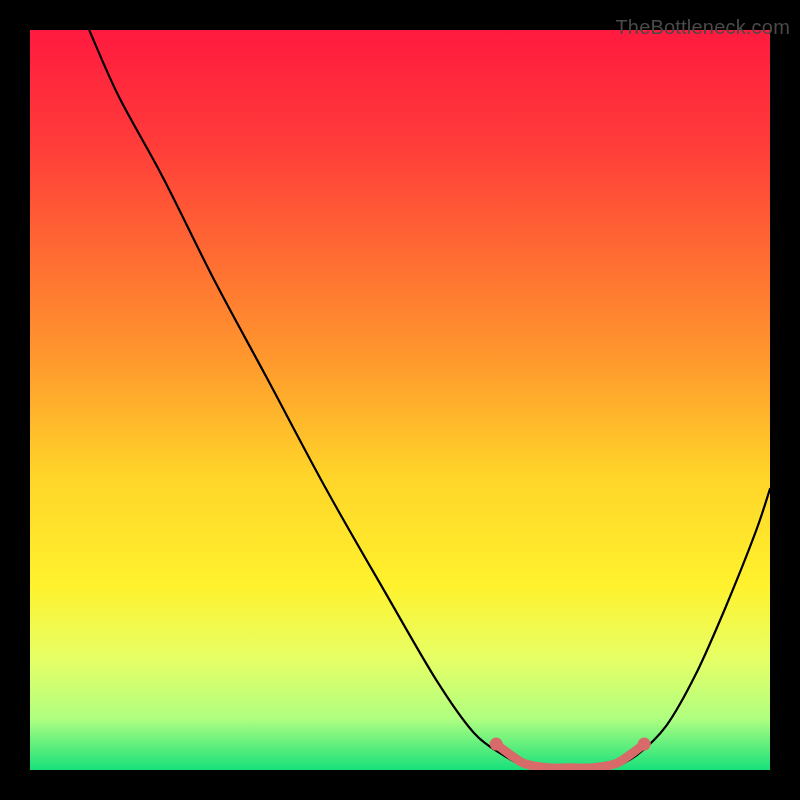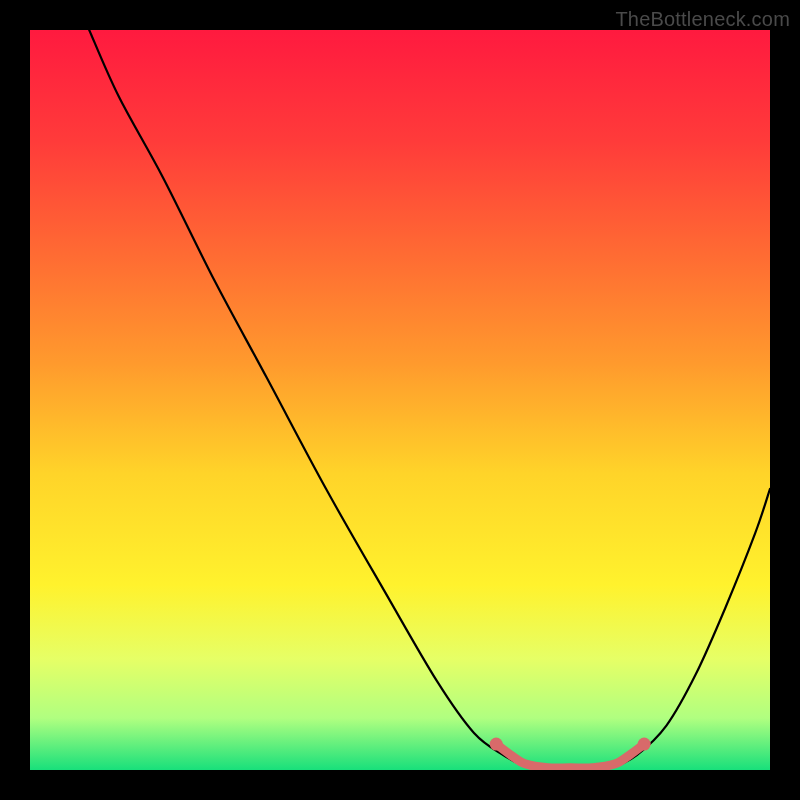--- a/index.html
+++ b/index.html
@@ -12,21 +12,21 @@
     font-family: Arial, Helvetica, sans-serif;
   }
   .frame {
     position: relative;
     width: 800px;
     height: 800px;
     background: #000;
   }
   .watermark {
     position: absolute;
-    top: 8px;
+    top: 16px;
     right: 10px;
     color: #4a4a4a;
     font-size: 20px;
     font-weight: 500;
     letter-spacing: 0.2px;
     z-index: 10;
   }
   .plot-area {
     position: absolute;
     left: 30px;

